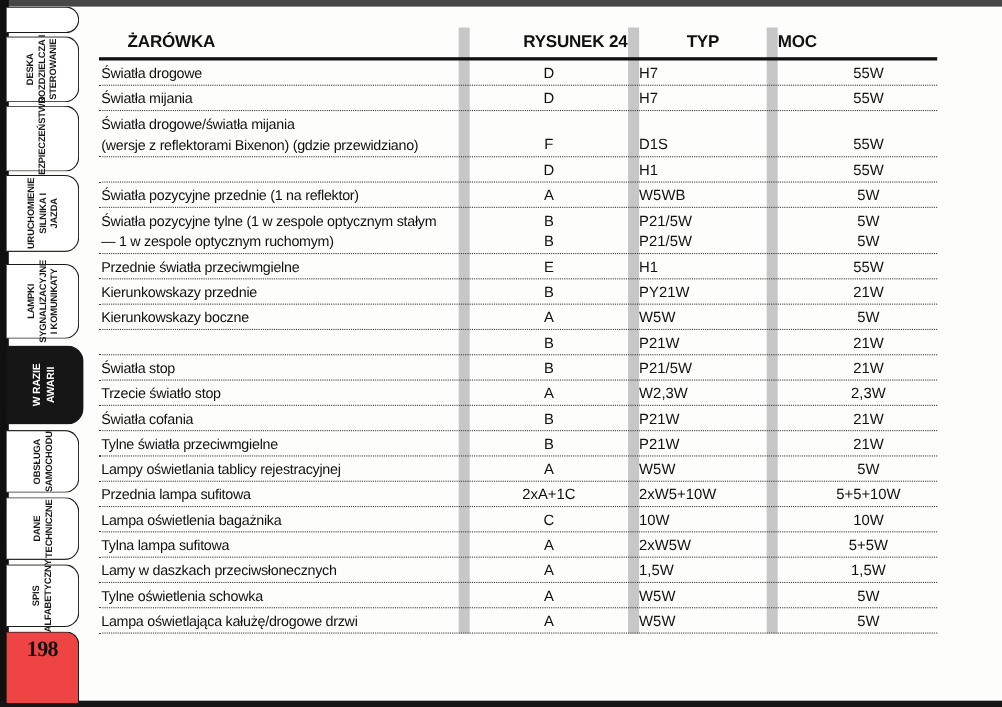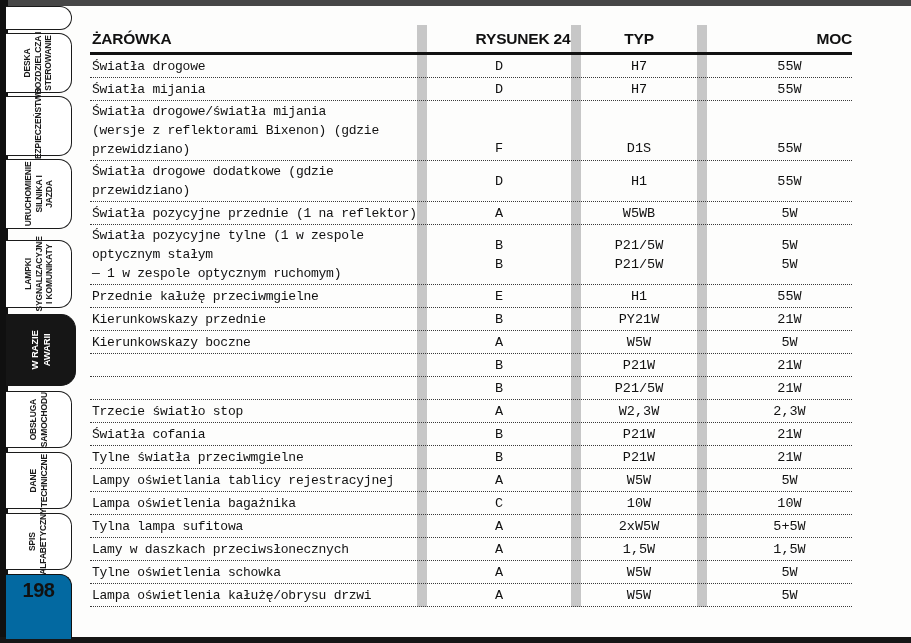--- a/index.html
+++ b/index.html
@@ -35,47 +35,47 @@
   .t3 { top:159px; height:70px; }
   .t4 { top:240px; height:68px; }
   .t5 { top:314px; height:72px; }
   .t6 { top:391px; height:57px; }
   .t7 { top:452px; height:57px; }
   .t8 { top:513px; height:57px; }
 
   .page-box {
     position:absolute; left:6px; top:574px; bottom:4px; width:66px;
     border-top:1.6px solid #111; border-right:1.6px solid #111;
-    border-radius:0 12px 0 0; background:#0369a1;
+    border-radius:0 12px 0 0; background:#ef4444;font-family:Liberation Serif, serif;
   }
   .page-num { font-size:20px; font-weight:bold; text-align:center; margin-top:4px; letter-spacing:-0.5px; }
 
   
   .bulb-table { position:absolute; left:90px; top:25px; width:762px; }
   .col-bar { position:absolute; top:0; bottom:0; width:10px; background:#c7c7c7; }
   .bar1 { left:327px; } .bar2 { left:481px; } .bar3 { left:607px; }
 
   .grid-row {
     position:relative; display:grid;
     grid-template-columns:327px 10px 144px 10px 116px 10px 145px;
     align-items:center;
   }
   .thead { height:30px; border-bottom:3px solid #111; align-items:end; padding-bottom:4px; }
   .th { font-size:15.5px; font-weight:bold; letter-spacing:-0.2px; }
-  .th.name { grid-column:1; padding-left:2px; }
+  .th.name { grid-column:1; padding-left:2px;margin-left:24px; }
   .th.rys  { grid-column:3; text-align:center;padding-left:48px; }
   .th.typ  { grid-column:5; text-align:center; }
-  .th.moc  { grid-column:7; text-align:right; }
-
-  .trow { min-height:23px; border-bottom:1px dotted #3a3a3a;font-family:Liberation Mono, monospace; }
+  .th.moc  { grid-column:7; text-align:left; }
+
+  .trow { min-height:23px; border-bottom:1px dotted #3a3a3a; }
   .trow.tall { min-height:42px; }
   .c { white-space:pre-line; font-size:13.5px; line-height:19px; padding:1px 0; }
   .c.name { grid-column:1; font-size:13px; letter-spacing:-0.25px; padding-left:2px; }
   .c.rys  { grid-column:3; text-align:center; }
-  .c.typ  { grid-column:5; text-align:center; }
+  .c.typ  { grid-column:5; text-align:left; }
   .c.moc  { grid-column:7; text-align:center;padding-left:20px; }
   .trow.vbottom .c.rys, .trow.vbottom .c.typ, .trow.vbottom .c.moc { align-self:end; padding-bottom:2px; }
 </style>
 </head>
 <body>
 
 <div class="top-bar"></div>
 <div class="left-strip"></div>
 <div class="bottom-bar"></div>
 
@@ -144,21 +144,20 @@
     <div class="c moc">55W</div>
   </div>
   <div class="grid-row trow tall vbottom">
     <div class="c name">Światła drogowe/światła mijania
 (wersje z reflektorami Bixenon) (gdzie przewidziano)</div>
     <div class="c rys">F</div>
     <div class="c typ">D1S</div>
     <div class="c moc">55W</div>
   </div>
   <div class="grid-row trow">
-    <div class="c name">Światła drogowe dodatkowe (gdzie przewidziano)</div>
     <div class="c rys">D</div>
     <div class="c typ">H1</div>
     <div class="c moc">55W</div>
   </div>
   <div class="grid-row trow">
     <div class="c name">Światła pozycyjne przednie (1 na reflektor)</div>
     <div class="c rys">A</div>
     <div class="c typ">W5WB</div>
     <div class="c moc">5W</div>
   </div>
@@ -166,21 +165,21 @@
     <div class="c name">Światła pozycyjne tylne (1 w zespole optycznym stałym
 — 1 w zespole optycznym ruchomym)</div>
     <div class="c rys">B
 B</div>
     <div class="c typ">P21/5W
 P21/5W</div>
     <div class="c moc">5W
 5W</div>
   </div>
   <div class="grid-row trow">
-    <div class="c name">Przednie kałużę przeciwmgielne</div>
+    <div class="c name">Przednie światła przeciwmgielne</div>
     <div class="c rys">E</div>
     <div class="c typ">H1</div>
     <div class="c moc">55W</div>
   </div>
   <div class="grid-row trow">
     <div class="c name">Kierunkowskazy przednie</div>
     <div class="c rys">B</div>
     <div class="c typ">PY21W</div>
     <div class="c moc">21W</div>
   </div>
@@ -189,20 +188,21 @@
     <div class="c rys">A</div>
     <div class="c typ">W5W</div>
     <div class="c moc">5W</div>
   </div>
   <div class="grid-row trow">
     <div class="c rys">B</div>
     <div class="c typ">P21W</div>
     <div class="c moc">21W</div>
   </div>
   <div class="grid-row trow">
+    <div class="c name">Światła stop</div>
     <div class="c rys">B</div>
     <div class="c typ">P21/5W</div>
     <div class="c moc">21W</div>
   </div>
   <div class="grid-row trow">
     <div class="c name">Trzecie światło stop</div>
     <div class="c rys">A</div>
     <div class="c typ">W2,3W</div>
     <div class="c moc">2,3W</div>
   </div>
@@ -216,20 +216,26 @@
     <div class="c name">Tylne światła przeciwmgielne</div>
     <div class="c rys">B</div>
     <div class="c typ">P21W</div>
     <div class="c moc">21W</div>
   </div>
   <div class="grid-row trow">
     <div class="c name">Lampy oświetlania tablicy rejestracyjnej</div>
     <div class="c rys">A</div>
     <div class="c typ">W5W</div>
     <div class="c moc">5W</div>
+  </div>
+  <div class="grid-row trow">
+    <div class="c name">Przednia lampa sufitowa</div>
+    <div class="c rys">2xA+1C</div>
+    <div class="c typ">2xW5+10W</div>
+    <div class="c moc">5+5+10W</div>
   </div>
   <div class="grid-row trow">
     <div class="c name">Lampa oświetlenia bagażnika</div>
     <div class="c rys">C</div>
     <div class="c typ">10W</div>
     <div class="c moc">10W</div>
   </div>
   <div class="grid-row trow">
     <div class="c name">Tylna lampa sufitowa</div>
     <div class="c rys">A</div>
@@ -242,18 +248,18 @@
     <div class="c typ">1,5W</div>
     <div class="c moc">1,5W</div>
   </div>
   <div class="grid-row trow">
     <div class="c name">Tylne oświetlenia schowka</div>
     <div class="c rys">A</div>
     <div class="c typ">W5W</div>
     <div class="c moc">5W</div>
   </div>
   <div class="grid-row trow">
-    <div class="c name">Lampa oświetlenia kałużę/obrysu drzwi</div>
+    <div class="c name">Lampa oświetlająca kałużę/drogowe drzwi</div>
     <div class="c rys">A</div>
     <div class="c typ">W5W</div>
     <div class="c moc">5W</div>
   </div>
 </div>
 
 </body></html>

